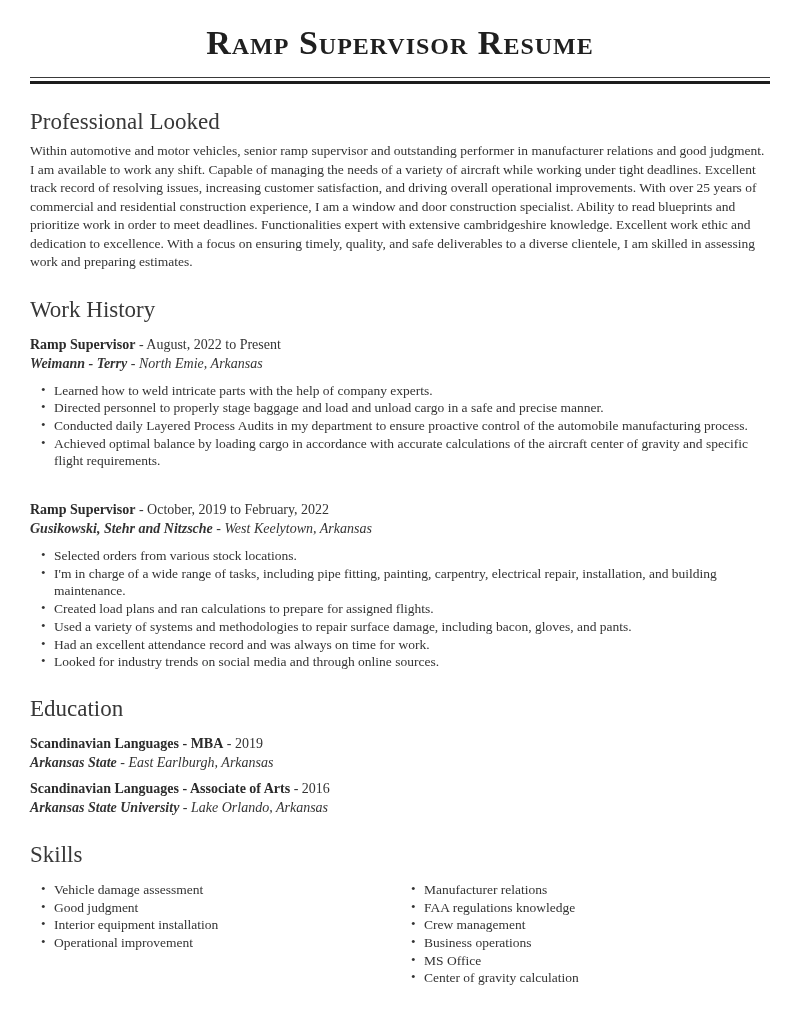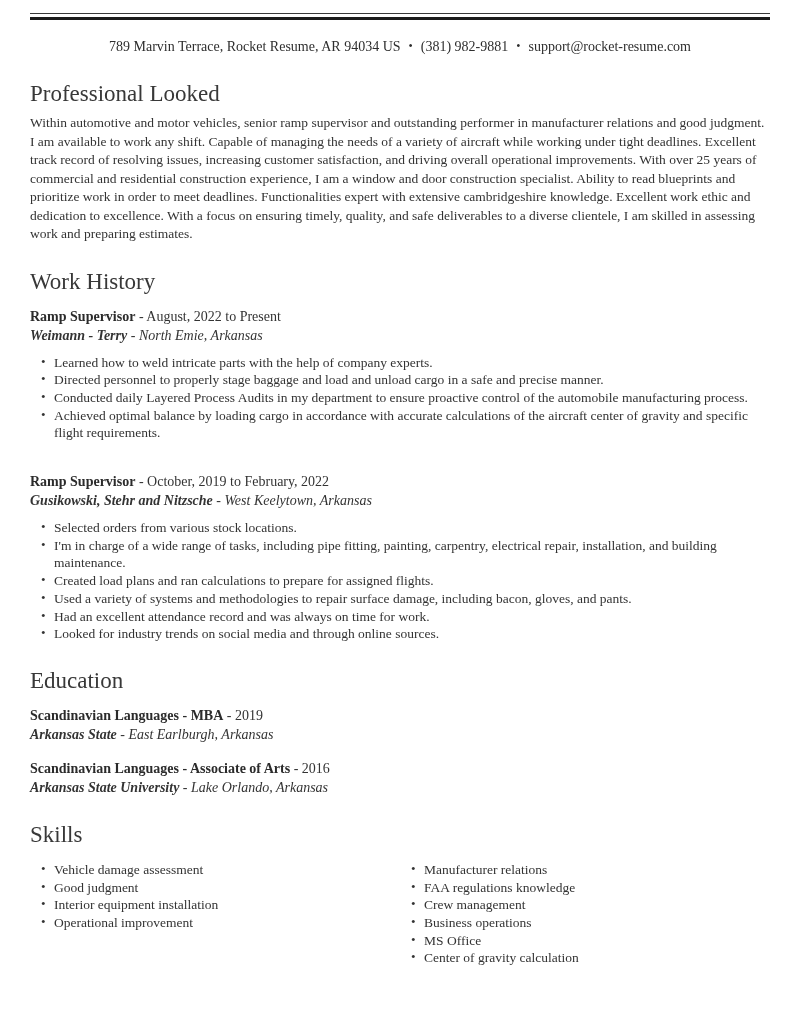--- a/index.html
+++ b/index.html
@@ -48,38 +48,36 @@
   .line2 strong { font-weight:bold; }
 
   ul.bullets {
     list-style:none; margin:9px 0 0 0; padding:0 0 0 11px;
     font-size:13.5px; line-height:17.7px; color:#333333;
   }
   ul.bullets li { position:relative; padding-left:13px; }
   ul.bullets li::before { content:"\2022"; position:absolute; left:0; top:-1px; font-size:13px; }
 
   .edu-entry { margin-top:12px; }
-  .edu-entry + .edu-entry { margin-top:16px; }
+  .edu-entry + .edu-entry { margin-top:8px; }
 
   
   .skills-cols { display:flex; margin-top:2px; }
   .skills-cols ul.bullets { margin-top:6px; }
   .skills-col-left  { width:370px; }
   .skills-col-right { width:370px; }
 </style>
 </head>
 <body>
 
 <div class="page">
 
   <header>
+    <h1 class="doc-title">Ramp Supervisor Resume</h1>
     <div class="double-rule"></div>
-    <div class="contact">
-      <span>789 Marvin Terrace, Rocket Resume, AR 94034 US</span><span class="sep">•</span><span>(381) 982-9881</span><span class="sep">•</span><span>support@rocket-resume.com</span>
-    </div>
   </header>
 
   <section>
     <h2>Professional Looked</h2>
     <p class="summary-text">Within automotive and motor vehicles, senior ramp supervisor and outstanding performer in manufacturer relations and good judgment. I am available to work any shift. Capable of managing the needs of a variety of aircraft while working under tight deadlines. Excellent track record of resolving issues, increasing customer satisfaction, and driving overall operational improvements. With over 25 years of commercial and residential construction experience, I am a window and door construction specialist. Ability to read blueprints and prioritize work in order to meet deadlines. Functionalities expert with extensive cambridgeshire knowledge. Excellent work ethic and dedication to excellence. With a focus on ensuring timely, quality, and safe deliverables to a diverse clientele, I am skilled in assessing work and preparing estimates.</p>
   </section>
 
   <section>
     <h2>Work History</h2>
 

